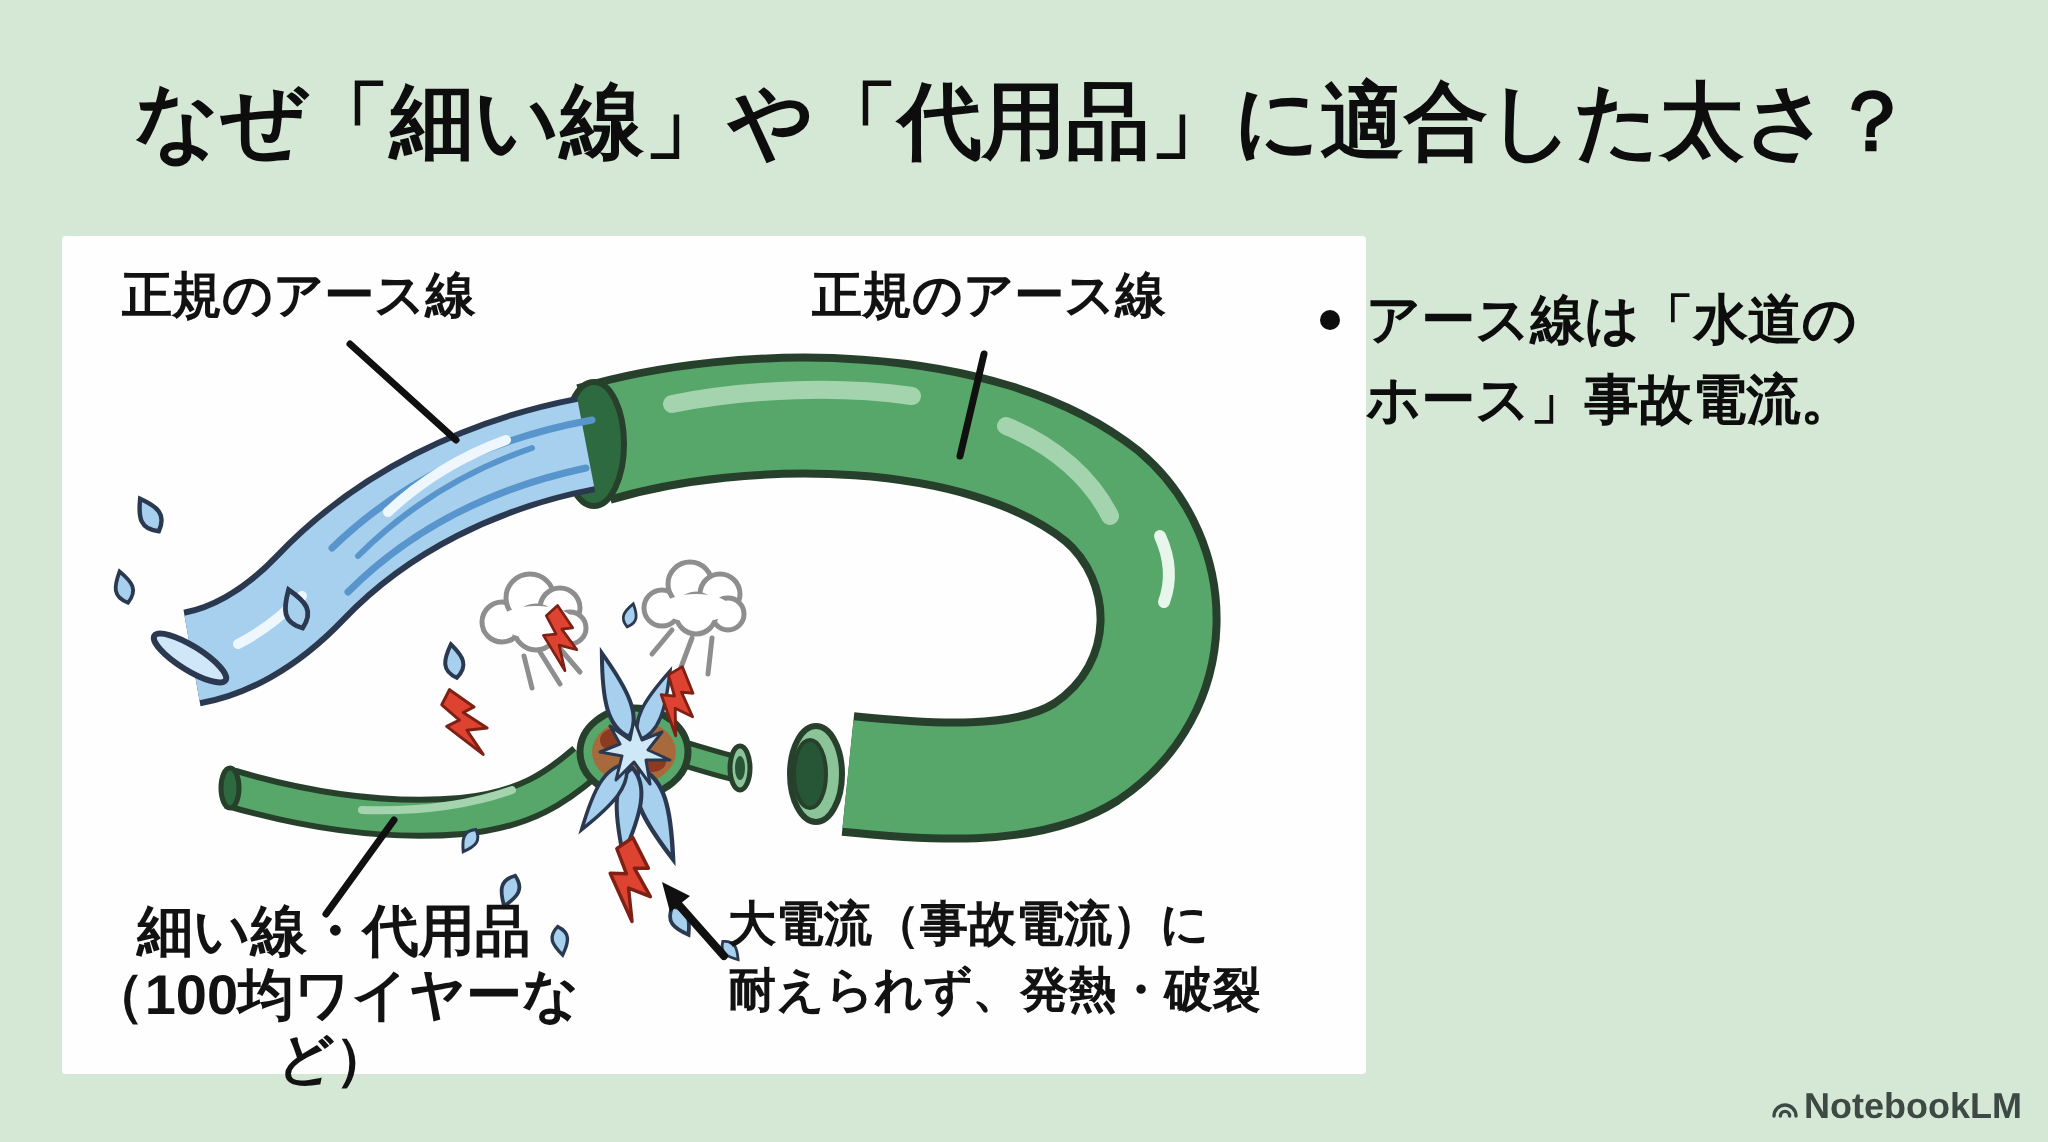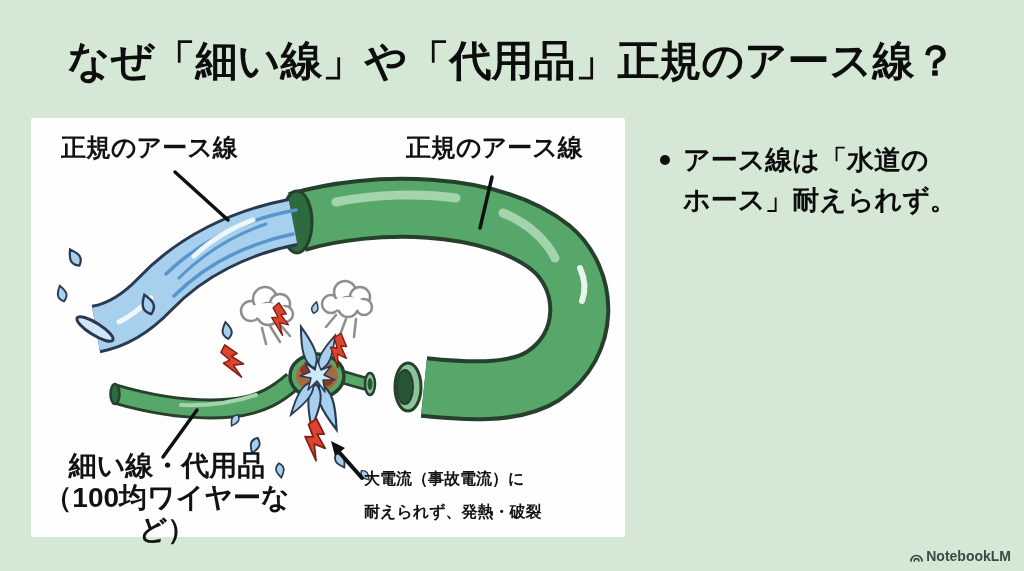--- a/index.html
+++ b/index.html
@@ -1,41 +1,41 @@
 <!DOCTYPE html>
 <html lang="ja"><head>
 <meta charset="utf-8">
 <style>
   html,body{margin:0;padding:0;}
   .slide{position:relative;width:1024px;height:571px;background:#d5e8d5;
          font-family:"Liberation Sans","DejaVu Sans",sans-serif;overflow:hidden;}
   .title{position:absolute;top:33px;left:0;width:100%;text-align:center;margin:0;
          font-size:42px;font-weight:800;color:#0d0d0d;letter-spacing:0px;}
-  .panel{position:absolute;left:31px;top:118px;width:594px;height:419px;
+  .panel{position:absolute;left:31px;top:118px;width:652px;height:419px;
          background:#fdfefd;border-radius:2px;}
   .panel svg{position:absolute;left:0;top:0;}
   .lbl{position:absolute;font-weight:800;color:#121212;white-space:pre-line;}
   .lbl-tl{left:30px;top:13px;font-size:25px;}
   .lbl-tr{left:375px;top:13px;font-size:25px;}
   .lbl-bl{left:8px;top:332px;width:256px;text-align:center;font-size:28px;line-height:32px;}
-  .lbl-br{left:333px;top:344px;font-size:16px;line-height:33px;}
+  .lbl-br{left:333px;top:328px;font-size:24px;line-height:33px;}
   .bullets{position:absolute;left:660px;top:140px;width:362px;margin:0;padding:0;list-style:none;}
   .bullet{display:flex;gap:13px;margin-bottom:45px;
           font-size:27px;font-weight:800;color:#0d0d0d;line-height:40px;}
   .dot{flex:0 0 auto;width:10px;height:10px;border-radius:50%;background:#0d0d0d;margin-top:15px;}
   .btext{white-space:pre-line;}
   .footer{position:absolute;right:13px;bottom:7px;display:flex;align-items:center;gap:2px;
-          color:#3d4a44;font-size:14px;font-weight:700;}
+          color:#3d4a44;font-size:18px;font-weight:700;}
 </style>
 </head>
 <body>
 
 <div class="slide">
 
-  <h1 class="title">なぜ「細い線」や「代用品」正規のアース線？</h1>
+  <h1 class="title">なぜ「細い線」や「代用品」に適合した太さ？</h1>
 
   <div class="panel">
     <svg width="597" height="419" viewBox="0 0 597 419">
       <defs>
         <path id="drop" d="M0,-9 C5,-2 7,3 0,8 C-7,3 -5,-2 0,-9 Z"></path>
         <path id="jet" d="M0,-52 C7,-30 9,-16 0,-8 C-9,-16 -7,-30 0,-52 Z"></path>
         <polygon id="bolt" points="0,-17 9,-5 3,-4 12,7 2,5 6,19 -7,0 0,-1 -6,-11"></polygon>
       </defs>
 
       <g>
@@ -147,21 +147,21 @@
     <div class="lbl lbl-bl">細い線・代用品
 （100均ワイヤーなど）</div>
     <div class="lbl lbl-br">大電流（事故電流）に
 耐えられず、発熱・破裂</div>
   </div>
 
   <ul class="bullets">
     <li class="bullet">
       <span class="dot"></span>
       <span class="btext">アース線は「水道の
-ホース」耐えられず。</span>
+ホース」事故電流。</span>
     </li>
   </ul>
 
   <div class="footer">
     <svg width="15" height="13" viewBox="0 0 15 13">
       <path d="M2,11 A5.5,5.5 0 0 1 13,11" fill="none" stroke="#3d4a44" stroke-width="1.7" stroke-linecap="round"></path>
       <path d="M5.2,11 A2.3,2.3 0 0 1 9.8,11" fill="none" stroke="#3d4a44" stroke-width="1.7" stroke-linecap="round"></path>
     </svg>
     <span>NotebookLM</span>
   </div>

